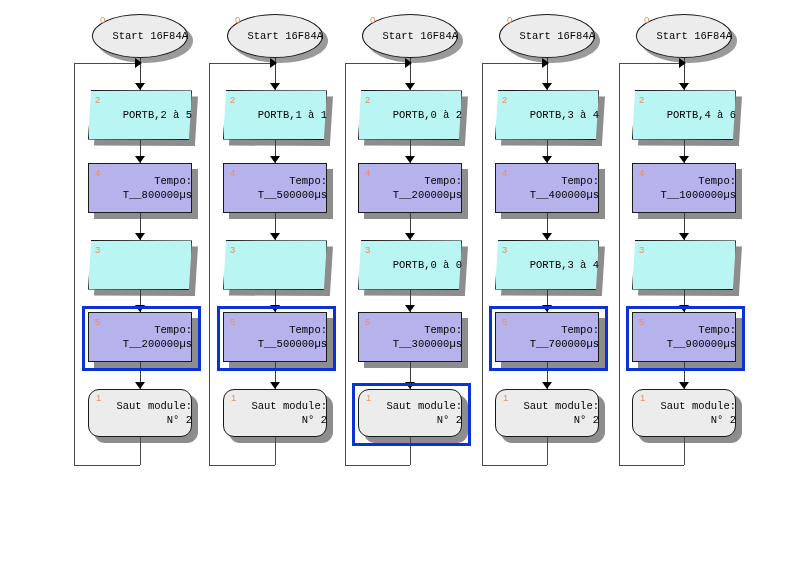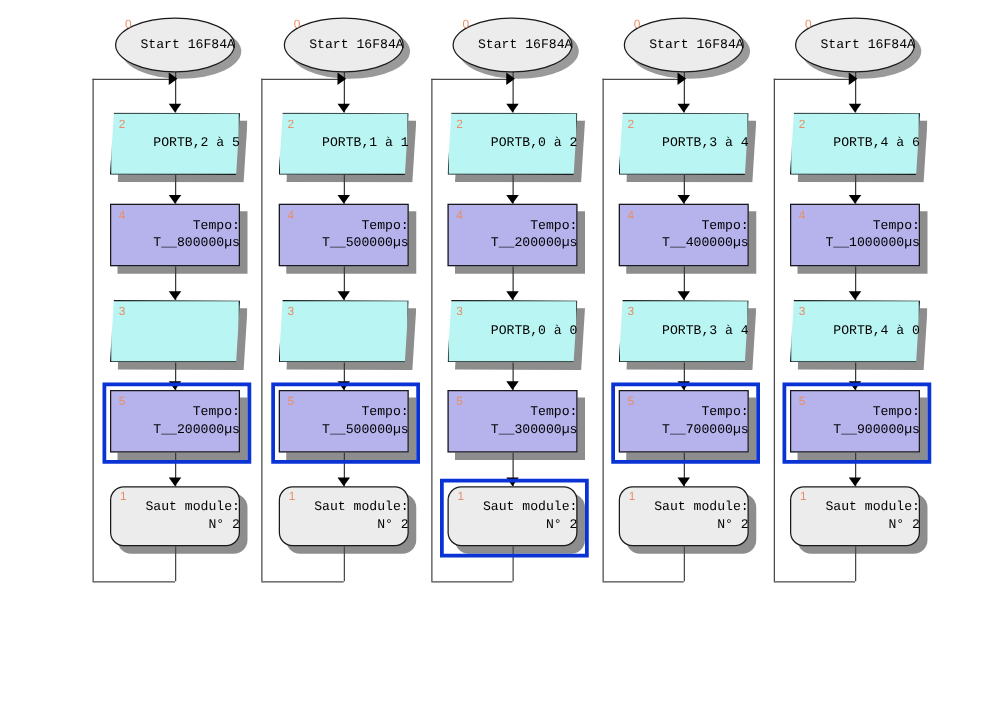--- a/index.html
+++ b/index.html
@@ -549,23 +549,20 @@
         <div class="badge">4</div>
         <div class="node-label">
           <div>Tempo:</div>
           <div>T__1000000µs</div>
         </div>
       </div>
       <div class="node io-node" style="left: 632px; top: 240px; width: 104px; height: 50px;">
         <div class="shadow io-shadow"></div>
         <div class="io-shape"></div>
         <div class="badge">3</div>
-        <div class="node-label">
-          <div>PORTB,4 à 0</div>
-        </div>
       </div>
       <div class="node proc-node" style="left: 632px; top: 312px; width: 104px; height: 50px;">
         <div class="shadow proc-shadow"></div>
         <div class="proc-shape"></div>
         <div class="badge">5</div>
         <div class="node-label">
           <div>Tempo:</div>
           <div>T__900000µs</div>
         </div>
       </div>

